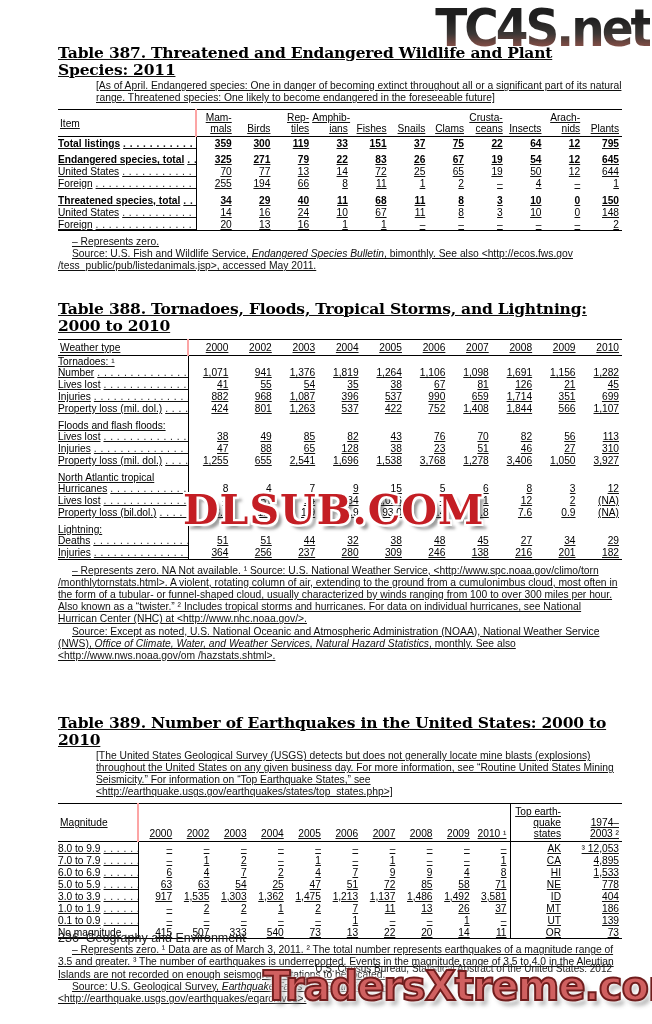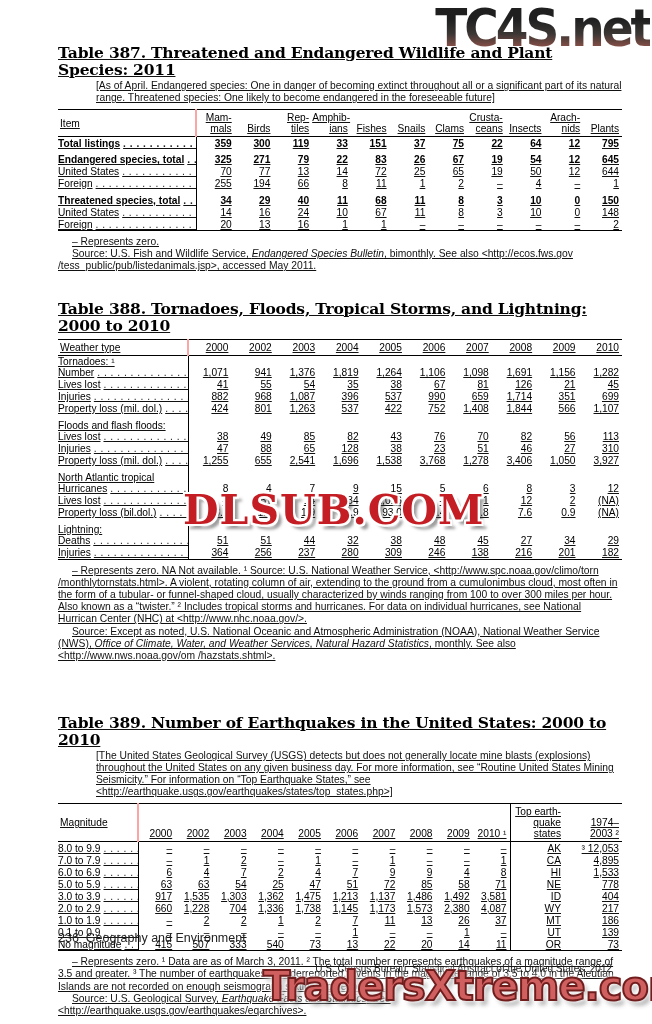--- a/index.html
+++ b/index.html
@@ -700,40 +700,20 @@
               <td class="num">1,137</td>
               <td class="num">1,486</td>
               <td class="num">1,492</td>
               <td class="num">3,581</td>
               <td class="num divL">ID</td>
               <td class="num">404</td>
             </tr>
             <tr>
               <td class="stub">
                 <div class="wrap ind0">
-                  <span class="lb">2.0 to 2.9</span>
-                  <span class="dots"></span>
-                </div>
-              </td>
-              <td class="num">660</td>
-              <td class="num">1,228</td>
-              <td class="num">704</td>
-              <td class="num">1,336</td>
-              <td class="num">1,738</td>
-              <td class="num">1,145</td>
-              <td class="num">1,173</td>
-              <td class="num">1,573</td>
-              <td class="num">2,380</td>
-              <td class="num">4,087</td>
-              <td class="num divL">WY</td>
-              <td class="num">217</td>
-            </tr>
-            <tr>
-              <td class="stub">
-                <div class="wrap ind0">
                   <span class="lb">1.0 to 1.9</span>
                   <span class="dots"></span>
                 </div>
               </td>
               <td class="num">–</td>
               <td class="num">2</td>
               <td class="num">2</td>
               <td class="num">1</td>
               <td class="num">2</td>
               <td class="num">7</td>

